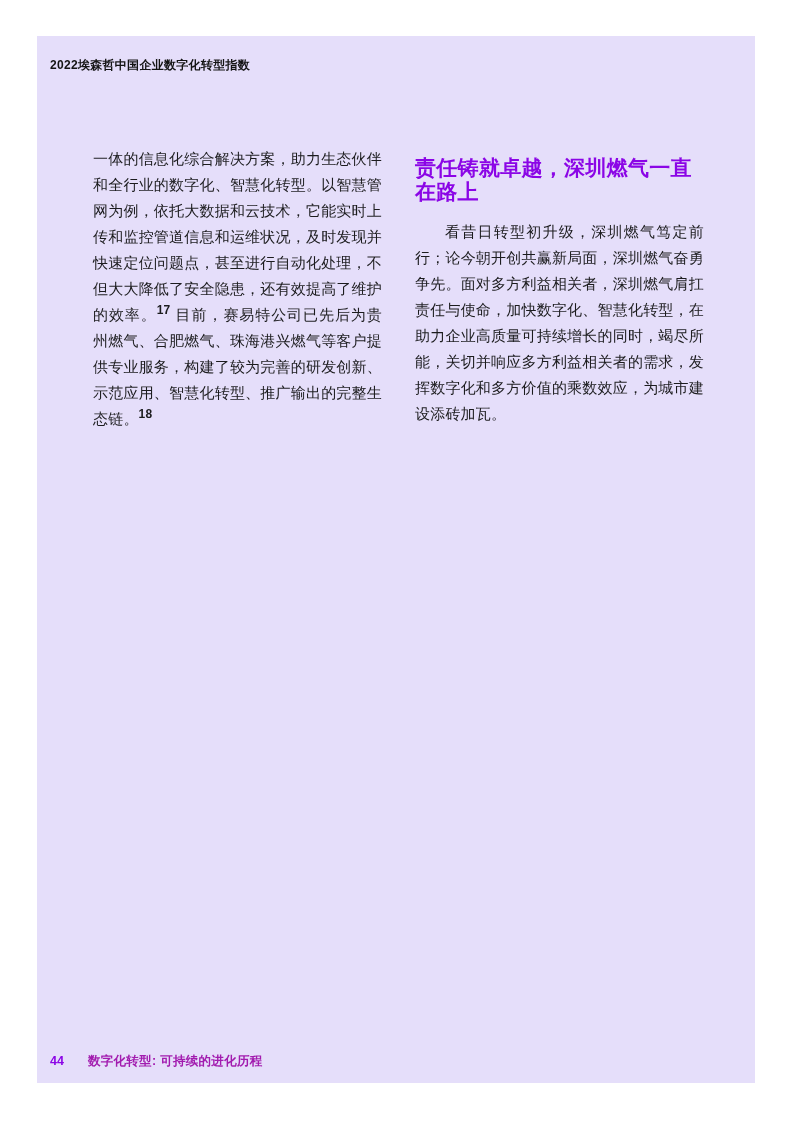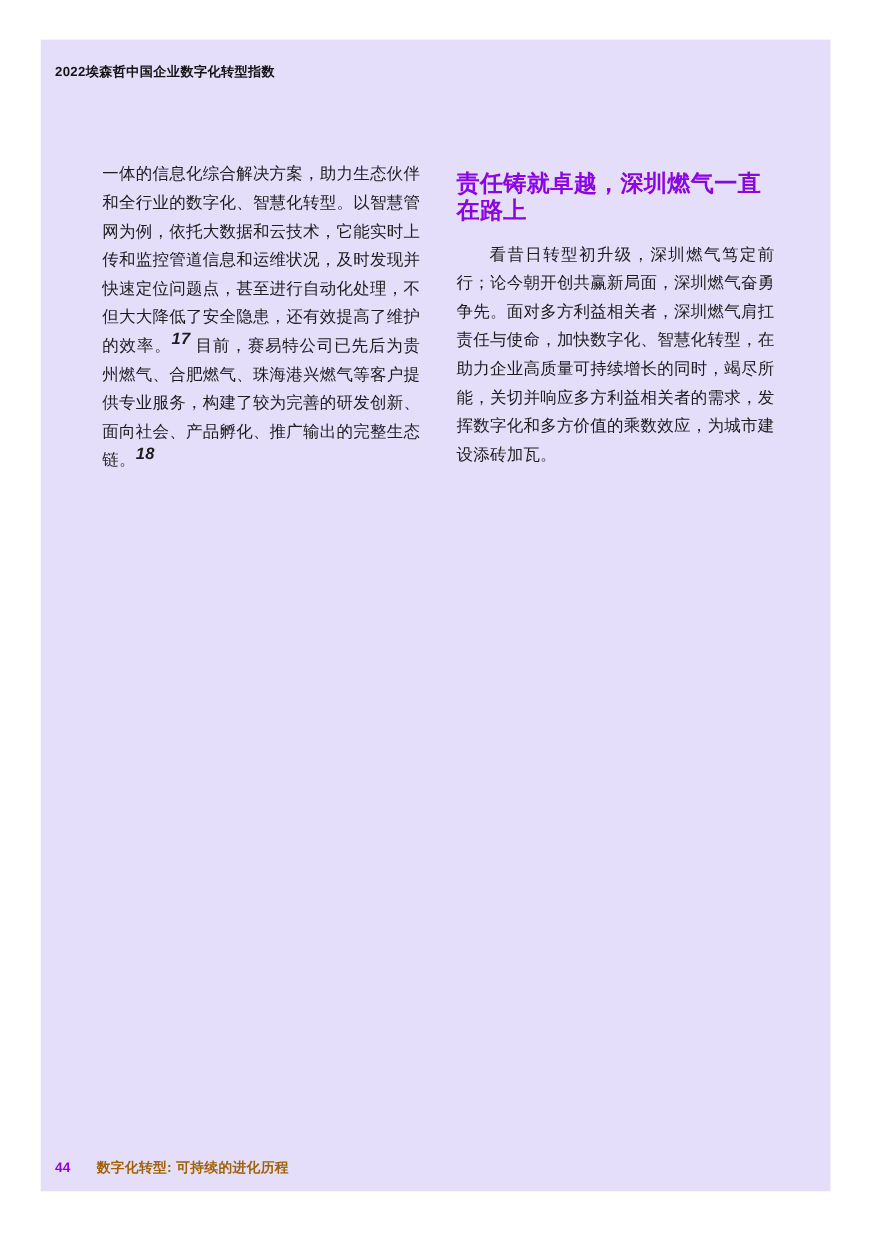--- a/index.html
+++ b/index.html
@@ -43,25 +43,24 @@
     margin: 0 0 12px 0;
     font-size: 15px;
     line-height: 26px;
     color: #1c1c1e;
     text-align: justify;
     text-justify: inter-ideograph;
     letter-spacing: 0.2px;
   }
   .body-para.indent { text-indent: 2em; }
   .footnote-ref {
-    font-size: 15px;
+    font-size: 12px;
     font-weight: bold;
     line-height: 0;
     vertical-align: super;
-    font-style: italic;
   }
   .section-heading {
     margin: 10px 0 15px 0;
     font-size: 21px;
     line-height: 24px;
     font-weight: bold;
     color: #8b05e6;
     letter-spacing: 0.3px;
   }
   .page-footer {
@@ -71,35 +70,35 @@
     display: flex;
     align-items: baseline;
     font-size: 12.5px;
     font-weight: bold;
   }
   .page-number {
     color: #8b05e6;
     margin-right: 24px;
   }
   .footer-title {
-    color: #a16207;
+    color: #a21caf;
     letter-spacing: 0.3px;
     text-align: right;
   }
 </style>
 </head>
 <body>
 
 <div class="page">
   <div class="panel">
 
     <div class="running-header">2022埃森哲中国企业数字化转型指数</div>
 
     <div class="col col-left">
-      <p class="body-para"><span>一体的信息化综合解决方案，助力生态伙伴和全行业的数字化、智慧化转型。以智慧管网为例，依托大数据和云技术，它能实时上传和监控管道信息和运维状况，及时发现并快速定位问题点，甚至进行自动化处理，不但大大降低了安全隐患，还有效提高了维护的效率。</span><sup class="footnote-ref">17</sup><span> 目前，赛易特公司已先后为贵州燃气、合肥燃气、珠海港兴燃气等客户提供专业服务，构建了较为完善的研发创新、面向社会、产品孵化、推广输出的完整生态链。</span><sup class="footnote-ref">18</sup></p>
+      <p class="body-para"><span>一体的信息化综合解决方案，助力生态伙伴和全行业的数字化、智慧化转型。以智慧管网为例，依托大数据和云技术，它能实时上传和监控管道信息和运维状况，及时发现并快速定位问题点，甚至进行自动化处理，不但大大降低了安全隐患，还有效提高了维护的效率。</span><sup class="footnote-ref">17</sup><span> 目前，赛易特公司已先后为贵州燃气、合肥燃气、珠海港兴燃气等客户提供专业服务，构建了较为完善的研发创新、示范应用、智慧化转型、推广输出的完整生态链。</span><sup class="footnote-ref">18</sup></p>
 
 
     </div>
 
     <div class="col col-right">
 
       <h2 class="section-heading">责任铸就卓越，深圳燃气一直在路上</h2>
 
       <p class="body-para indent">看昔日转型初升级，深圳燃气笃定前行；论今朝开创共赢新局面，深圳燃气奋勇争先。面对多方利益相关者，深圳燃气肩扛责任与使命，加快数字化、智慧化转型，在助力企业高质量可持续增长的同时，竭尽所能，关切并响应多方利益相关者的需求，发挥数字化和多方价值的乘数效应，为城市建设添砖加瓦。</p>
     </div>

